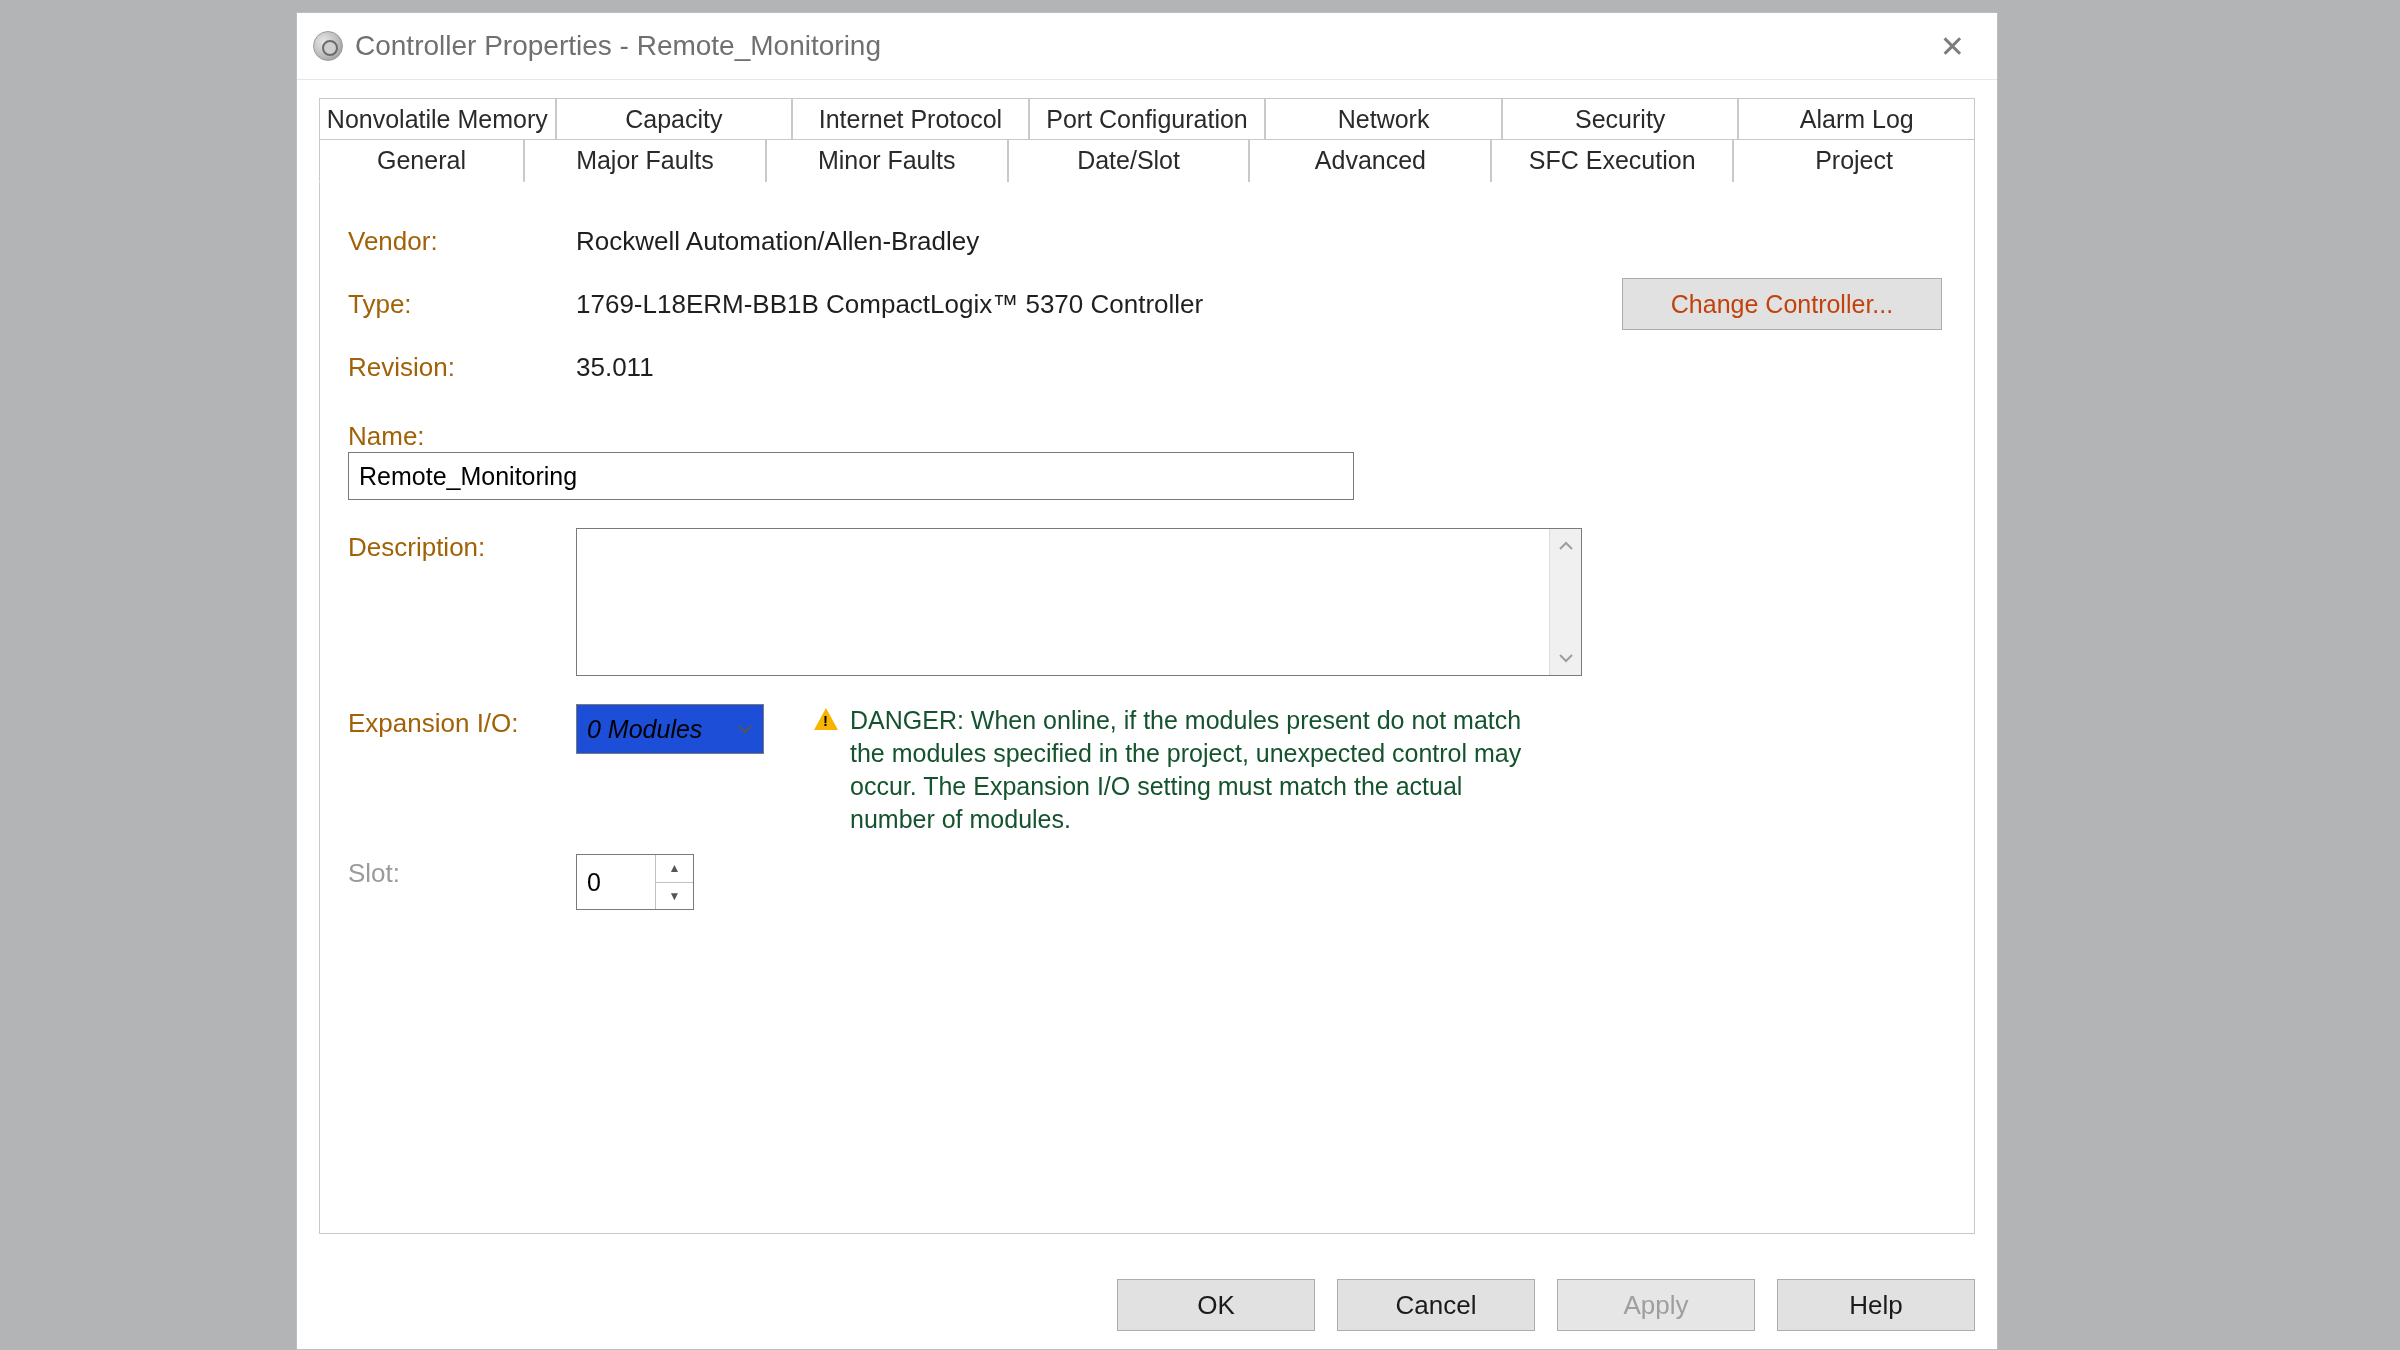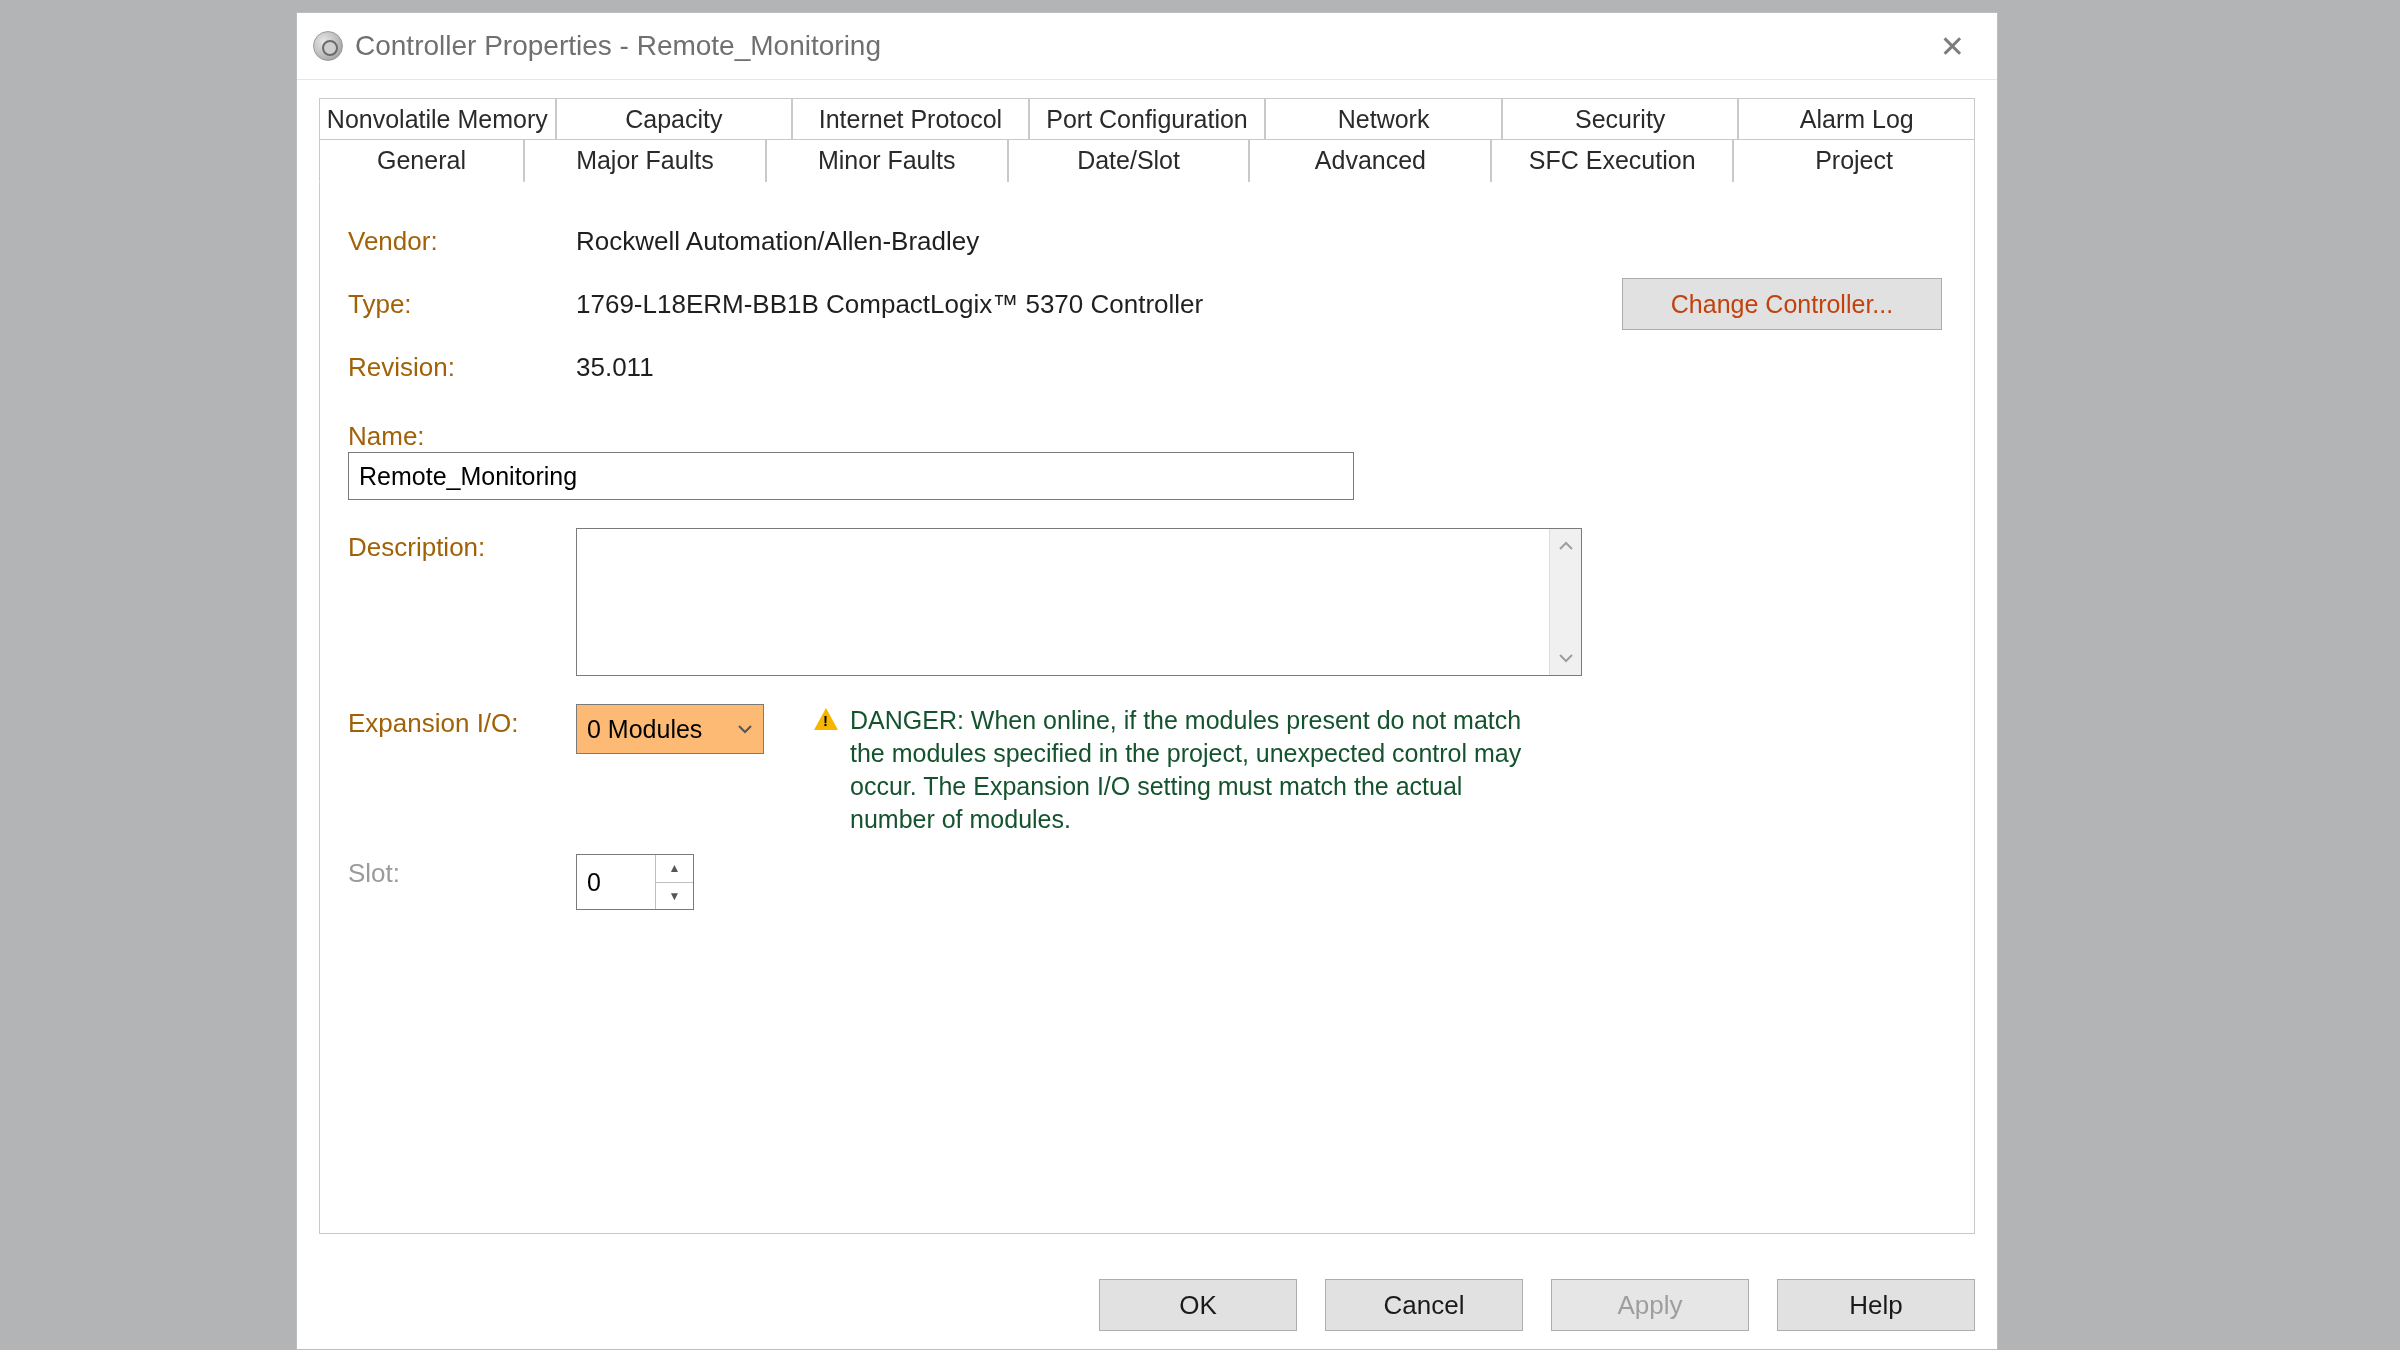--- a/index.html
+++ b/index.html
@@ -182,22 +182,23 @@
 
     .select-wrap {
       position: relative;
       width: 188px;
       height: 50px;
       border: 1px solid #7a7a7a;
       display: flex;
       align-items: center;
       padding: 2px 10px;
       font-size: 25px;
-      background: #fdba74;
-      cursor: pointer;
+      background: #1d4ed8;
+      cursor: pointer;
+      font-style: italic;
     }
     .select-wrap .chev {
       margin-left: auto;
       color: #555;
     }
     .spinner-wrap {
       display: flex;
       width: 118px;
       height: 56px;
       border: 1px solid #7a7a7a;
@@ -267,21 +268,21 @@
       font-size: 25px;
       line-height: 33px;
       color: #14532d;
     }
 
     .button-bar {
       position: absolute;
       right: 22px;
       bottom: 18px;
       display: flex;
-      gap: 28px;
+      gap: 22px;
     }
     .dlg-btn {
       width: 198px;
       height: 52px;
       background: #e1e1e1;
       border: 1px solid #adadad;
       font-size: 26px;
       color: #1a1a1a;
       cursor: pointer;
       font-family: inherit;

